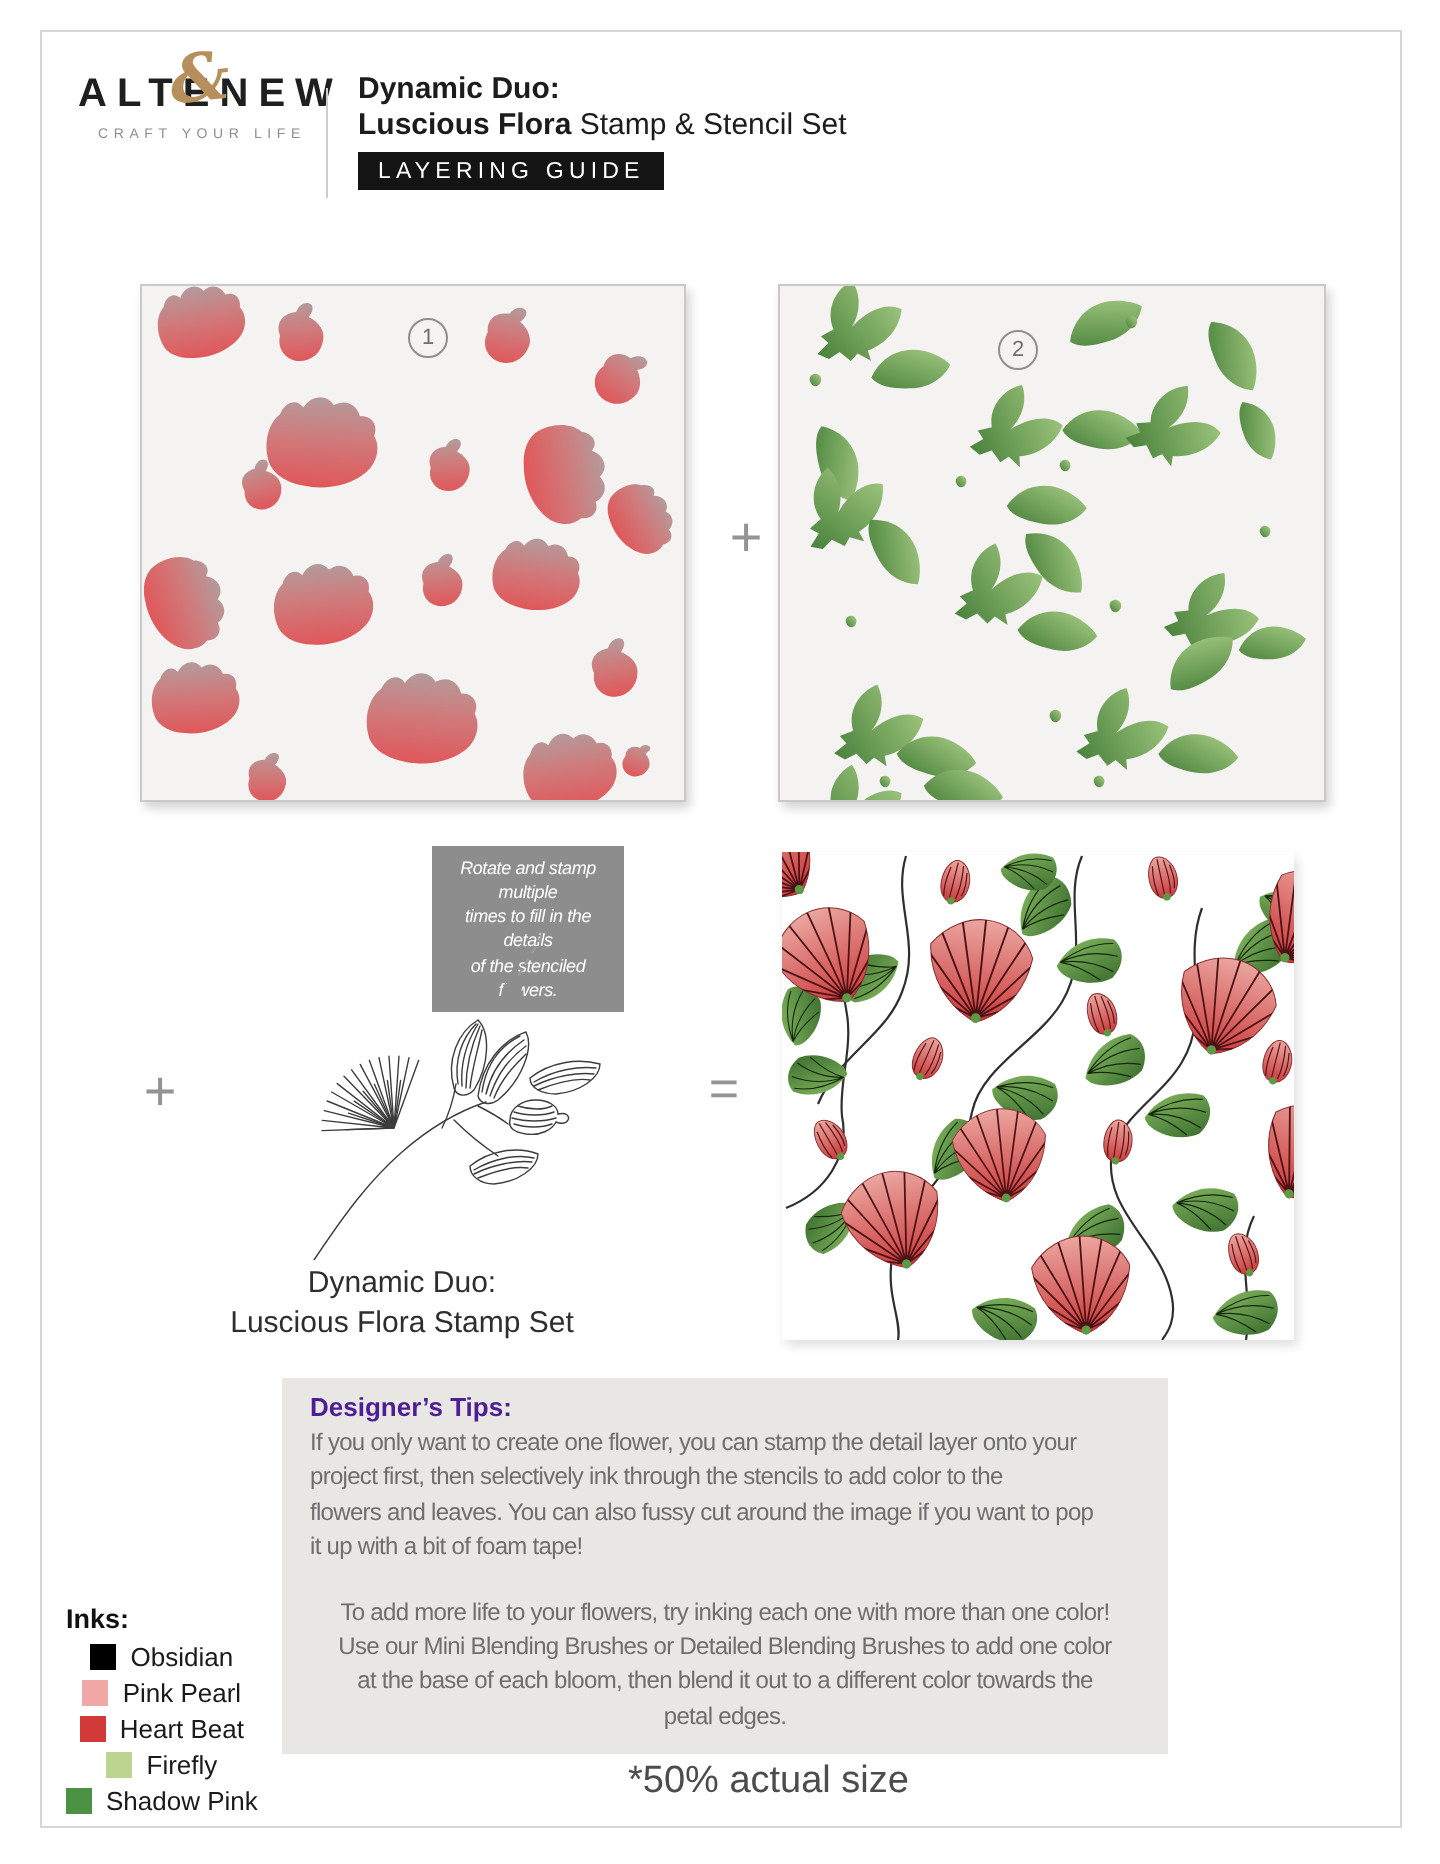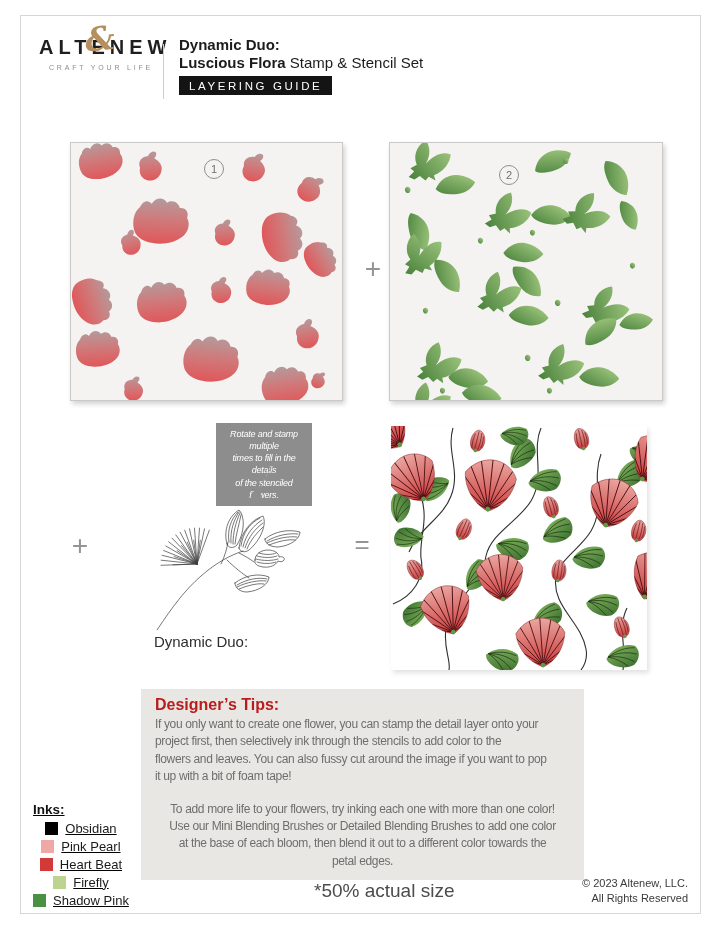--- a/index.html
+++ b/index.html
@@ -49,26 +49,26 @@
     line-height:1.35;}
 
   
   .result{left:370px;top:410px;width:256px;height:244px;background:#fff;
     box-shadow:2px 3px 5px rgba(0,0,0,0.12);overflow:hidden;}
   .result svg{display:block;width:100%;height:100%;}
 
   
   .tips{left:120px;top:673px;width:443px;box-sizing:border-box;background:#e9e7e3;
     padding:7px 14px 10px 14px;color:#6e6e6e;}
-  .tips h3{margin:0 0 2px 0;font-size:16px;color:#b91c1c;}
+  .tips h3{margin:0 0 2px 0;font-size:13px;color:#4c1d95;}
   .tips p{margin:0;font-size:12px;letter-spacing:-0.35px;line-height:1.45;white-space:pre-line;}
   .tips p + p{margin-top:15px;text-align:center;}
 
   
-  .inks{left:12px;top:786px;text-decoration:underline;}
+  .inks{left:12px;top:786px;}
   .inks-h{font-size:13.5px;font-weight:bold;color:#111;}
   .ink-row{display:flex;align-items:center;margin-top:4px;height:14px;justify-content:center;}
   .swatch{width:13px;height:13px;margin-right:7px;flex:0 0 13px;}
   .ink-label{font-size:13px;color:#1a1a1a;white-space:nowrap;}
 
   
   .scale-note{left:293px;top:864px;font-size:19px;color:#4c4c4c;}
   .copyright{right:12px;top:860px;text-align:right;font-size:11px;line-height:1.35;color:#3a3a3a;}
 </style>
 </head>
@@ -200,20 +200,21 @@
       <path d="M124,41 C134,35 146,33 155,34 M124,43 C134,38 146,36 154,37 M126,45 C136,41 146,39 152,40"></path>
       <path d="M112,60 C112,54 118,50 125,50 C131,50 136,53 136,57 C140,56 142,58 141,60 C140,62 137,62 135,61 C133,65 127,68 120,67 C114,66 111,64 112,60 Z"></path>
       <path d="M114,62 C120,64 128,64 133,62 M113,59 C120,61 129,61 135,59 M114,56 C120,58 129,58 134,56 M116,53 C122,55 129,55 133,53"></path>
       <path d="M92,83 C102,75 116,73 126,77 C126,84 116,91 104,92 C97,92 92,88 92,83 Z"></path>
       <path d="M94,85 C104,79 116,77 124,79 M94,87 C104,82 116,80 123,81 M96,89 C106,85 115,83 121,84"></path>
     </g>
   </svg>
 
   <div class="abs caption">
     <div>Dynamic Duo:</div>
+    <div>Luscious Flora Stamp Set</div>
   </div>
 
   <div class="abs op equals">=</div>
 
   <div class="abs result">
     <svg viewBox="0 0 256 244">
       <defs>
         <linearGradient id="rpr" x1="0" y1="0" x2="0" y2="1">
           <stop offset="0" stop-color="#eba6a0"></stop>
           <stop offset="1" stop-color="#c93a3b"></stop>
@@ -331,18 +332,14 @@
       <span class="swatch" style="background-color: rgb(188, 212, 143);"></span>
       <span class="ink-label">Firefly</span>
     </div>
     <div class="ink-row">
       <span class="swatch" style="background-color: rgb(74, 145, 68);"></span>
       <span class="ink-label">Shadow Pink</span>
     </div>
   </div>
 
   <div class="abs scale-note">*50% actual size</div>
-  <div class="abs copyright">
-    <div>© 2023 Altenew, LLC.</div>
-    <div>All Rights Reserved</div>
-  </div>
 
 </div>
 
 </body></html>

